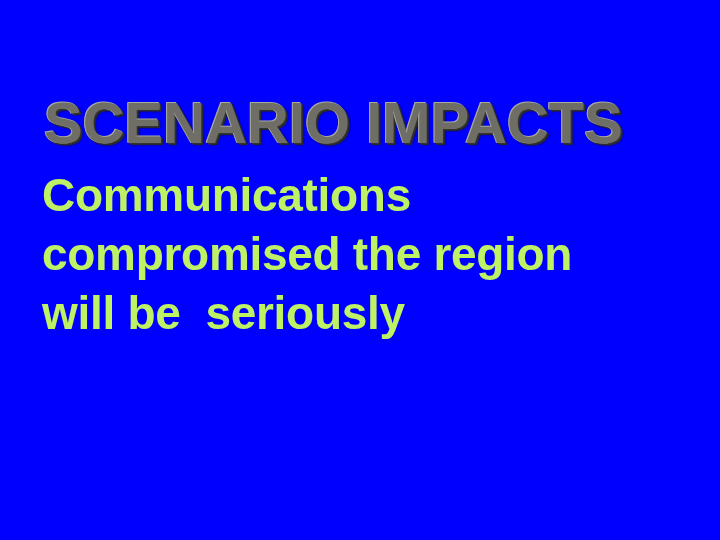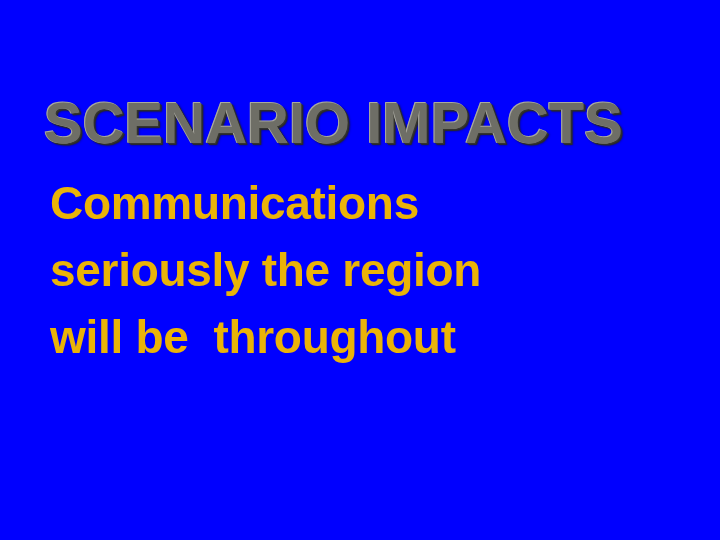--- a/index.html
+++ b/index.html
@@ -46,37 +46,37 @@
 
   
   #body-block {
     position: absolute;
     left: 42px;
     top: 166px;
     width: 650px;
   }
 
   .body-line {
-    margin: 8px;
+    margin: 0;
     font-size: 46px;
     line-height: 59px;
     font-weight: bold;
-    color: #eab308;
+    color: #bef264;
     white-space: pre;
     letter-spacing: -0.3px;
   }
 </style>
 </head>
 <body>
 
 <div id="slide">
 
   <div id="title-block">
     <h1 id="slide-title">SCENARIO IMPACTS</h1>
   </div>
 
   <div id="body-block">
     <p class="body-line">Communications</p>
-    <p class="body-line">seriously the region</p>
-    <p class="body-line">will be  throughout</p>
+    <p class="body-line">compromised the region</p>
+    <p class="body-line">will be  seriously</p>
   </div>
 
 </div>
 
 </body></html>

